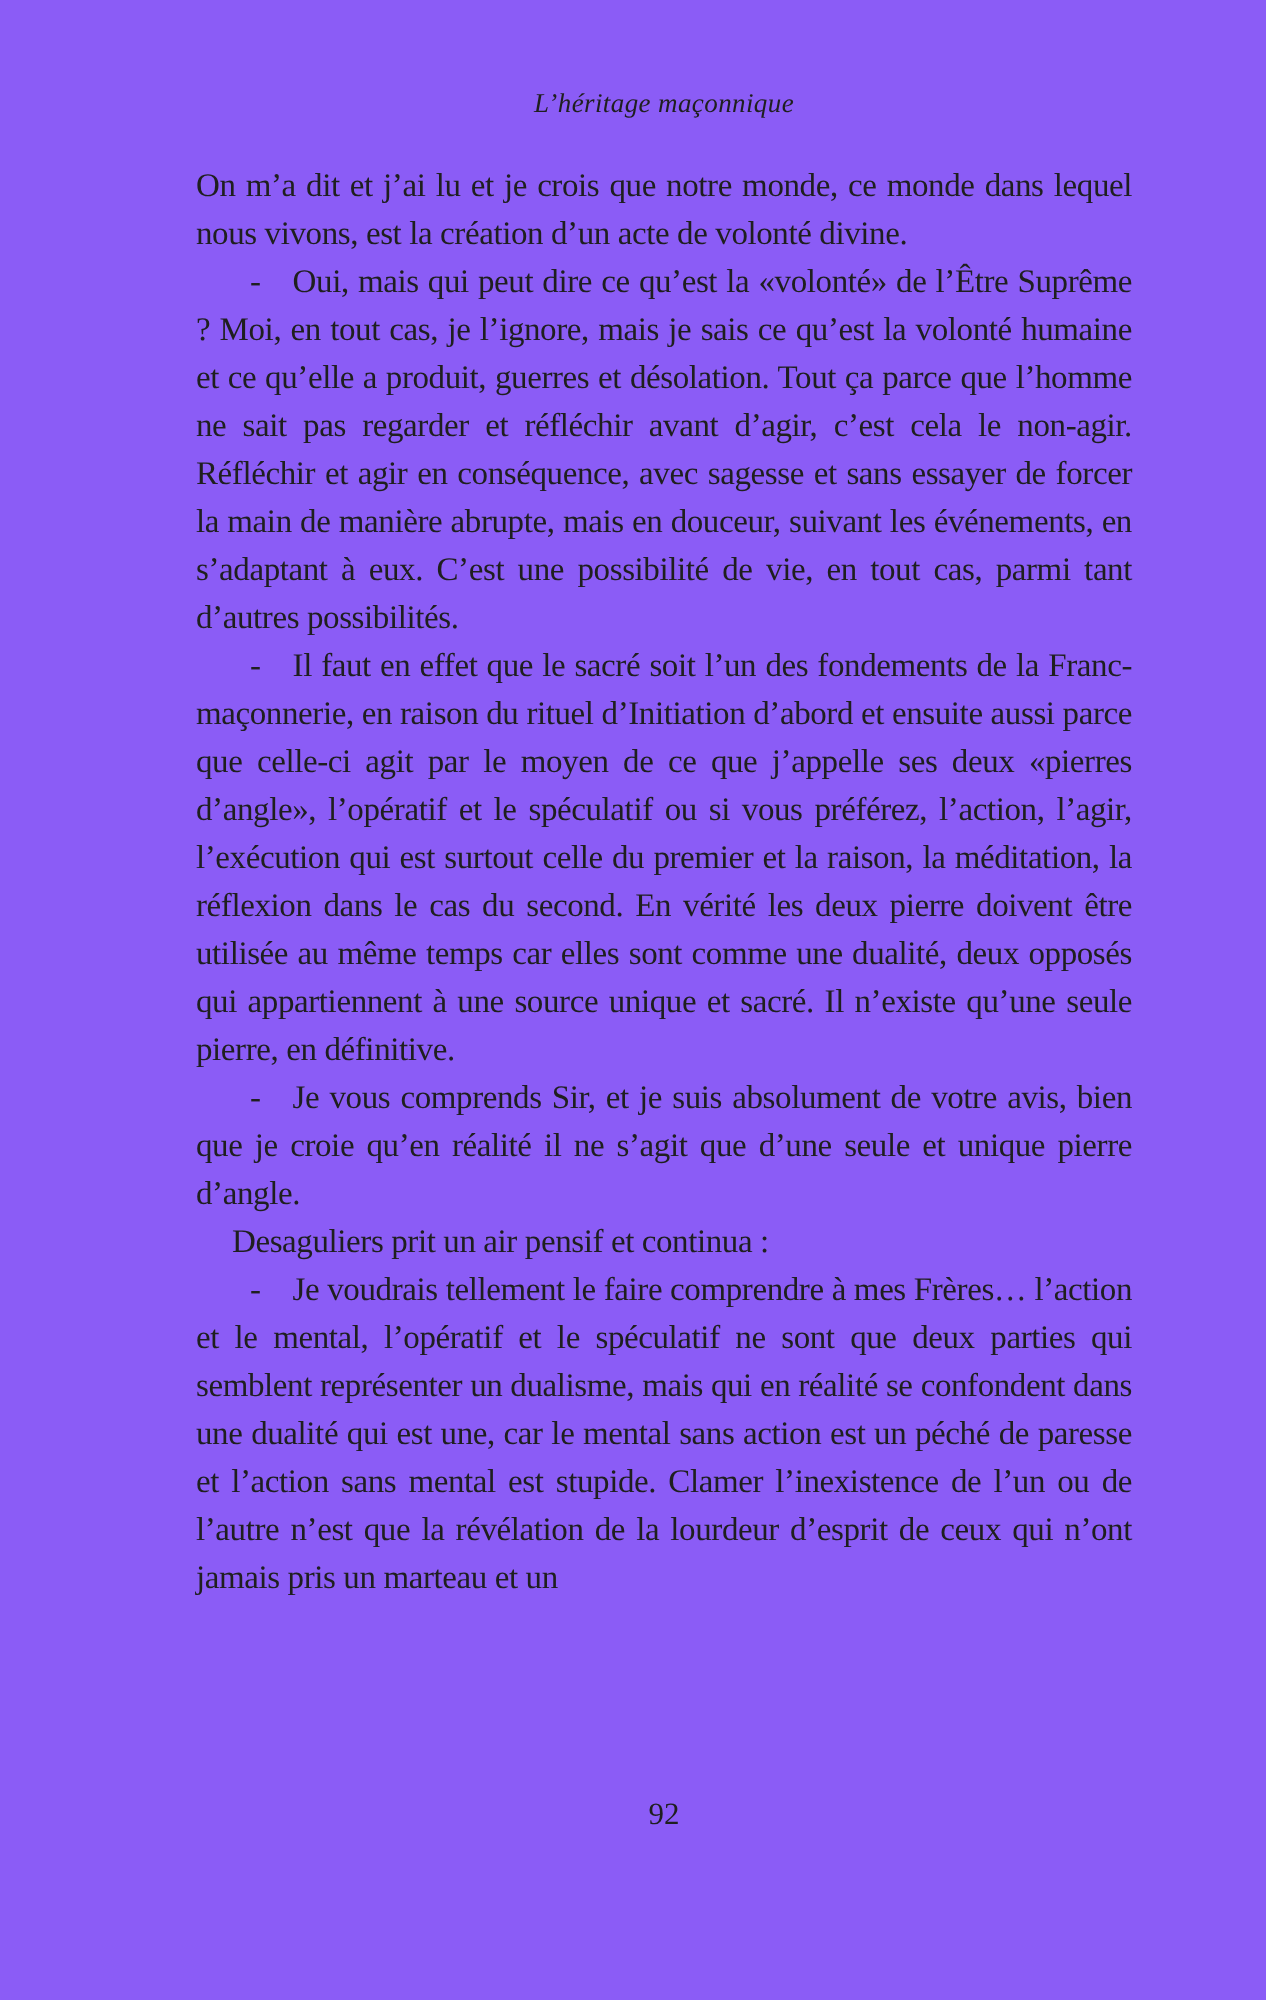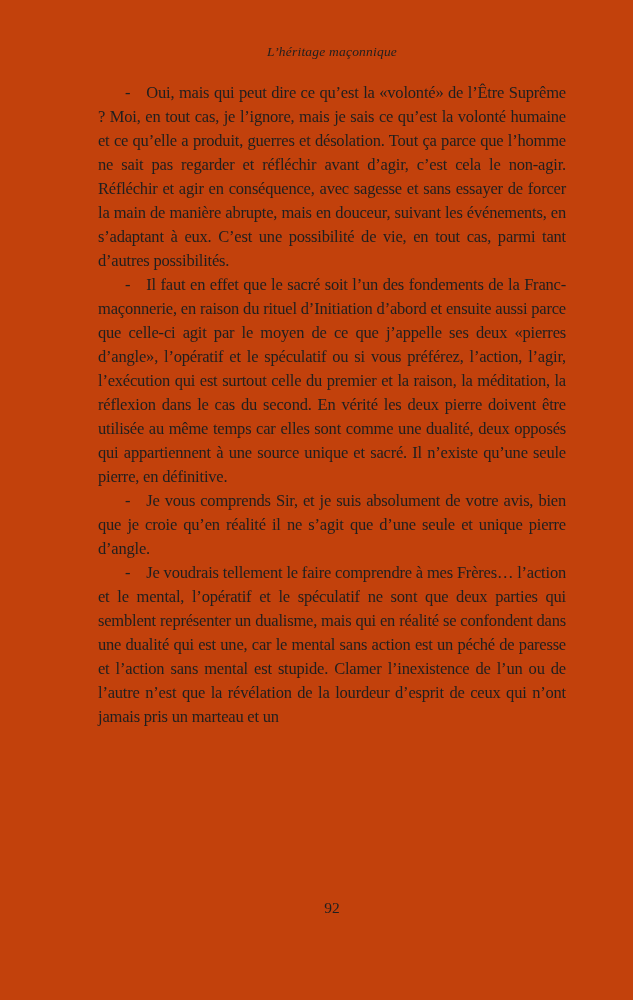--- a/index.html
+++ b/index.html
@@ -5,21 +5,21 @@
   html, body {
     margin: 0;
     padding: 0;
     background: #e8e8e8;
   }
   .page {
     position: relative;
     width: 633px;
     height: 1000px;
     margin: 0 auto;
-    background: #c2410c;
+    background: #8b5cf6;
     font-family: "Liberation Serif", serif;
     color: #1f1f1f;
     overflow: hidden;
   }
   .running-header {
     position: absolute;
     top: 44px;
     left: 98px;
     width: 468px;
     text-align: center;
@@ -61,29 +61,31 @@
 </style>
 </head>
 <body>
 
 <div class="page">
 
   <div class="running-header">L’héritage maçonnique</div>
 
   <div class="body-text">
 
+    <p class="para plain">On m’a dit et j’ai lu et je crois que notre monde, ce monde dans lequel nous vivons, est la création d’un acte de volonté divine.</p>
 
     <p class="para dialogue"><span class="dash">-</span><span class="ptext">Oui, mais qui peut dire ce qu’est la «volonté» de l’Être Suprême ? Moi, en tout cas, je l’ignore, mais je sais ce qu’est la volonté humaine et ce qu’elle a produit, guerres et désolation. Tout ça parce que l’homme ne sait pas regarder et réfléchir avant d’agir, c’est cela le non-agir. Réfléchir et agir en conséquence, avec sagesse et sans essayer de forcer la main de manière abrupte, mais en douceur, suivant les événements, en s’adaptant à eux. C’est une possibilité de vie, en tout cas, parmi tant d’autres possibilités.</span></p>
 
 
 
     <p class="para dialogue"><span class="dash">-</span><span class="ptext">Il faut en effet que le sacré soit l’un des fondements de la Franc-maçonnerie, en raison du rituel d’Initiation d’abord et ensuite aussi parce que celle-ci agit par le moyen de ce que j’appelle ses deux «pierres d’angle», l’opératif et le spéculatif ou si vous préférez, l’action, l’agir, l’exécution qui est surtout celle du premier et la raison, la méditation, la réflexion dans le cas du second. En vérité les deux pierre doivent être utilisée au même temps car elles sont comme une dualité, deux opposés qui appartiennent à une source unique et sacré. Il n’existe qu’une seule pierre, en définitive.</span></p>
 
     <p class="para dialogue"><span class="dash">-</span><span class="ptext">Je vous comprends Sir, et je suis absolument de votre avis, bien que je croie qu’en réalité il ne s’agit que d’une seule et unique pierre d’angle.</span></p>
 
+    <p class="para indent">Desaguliers prit un air pensif et continua :</p>
 
     <p class="para dialogue"><span class="dash">-</span><span class="ptext">Je voudrais tellement le faire comprendre à mes Frères… l’action et le mental, l’opératif et le spéculatif ne sont que deux parties qui semblent représenter un dualisme, mais qui en réalité se confondent dans une dualité qui est une, car le mental sans action est un péché de paresse et l’action sans mental est stupide. Clamer l’inexistence de l’un ou de l’autre n’est que la révélation de la lourdeur d’esprit de ceux qui n’ont jamais pris un marteau et un</span></p>
 
   </div>
 
   <div class="page-number">92</div>
 
 </div>
 
 </body></html>

